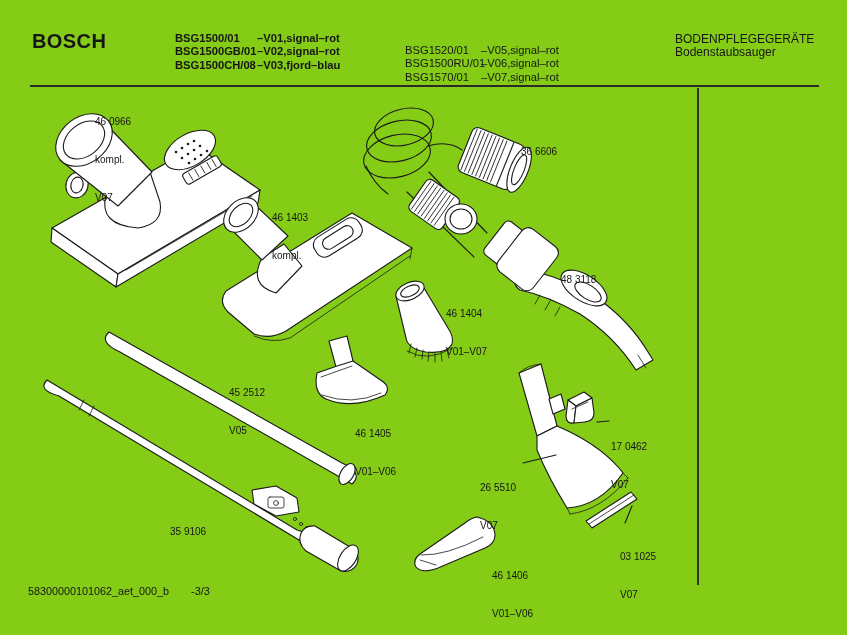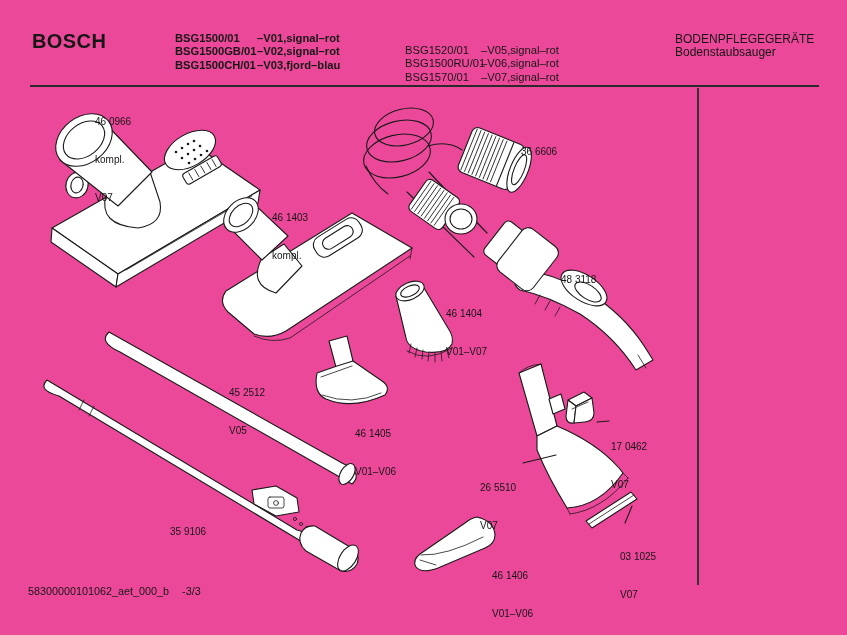--- a/index.html
+++ b/index.html
@@ -1,53 +1,53 @@
 <!DOCTYPE html>
 <html><head>
 <meta charset="utf-8">
 <style>
   html,body{margin:0;padding:0;background:#ffffff;}
-  .page{position:relative;width:847px;height:635px;background:#ec4899;overflow:hidden;
+  .page{position:relative;width:847px;height:635px;background:#84cc16;overflow:hidden;
         font-family:"Liberation Sans", sans-serif;color:#161616;}
   .brand{position:absolute;left:32px;top:30px;font-size:20px;font-weight:bold;letter-spacing:.4px;}
   .model-col{position:absolute;top:32px;font-size:11.2px;line-height:13.4px;}
   .model-col.c1{left:175px;font-weight:bold;}
   .model-col.c2{left:405px;margin-top:12px;}
   .model-row{display:flex;white-space:pre;}
   .c1 .m-code{display:inline-block;width:82px;}
   .c2 .m-code{display:inline-block;width:76px;}
   .head-right{position:absolute;left:675px;top:33px;font-size:12px;line-height:13.4px;}
   .rule{position:absolute;left:30px;top:85px;width:789px;height:2px;background:#2a2a2a;}
   .vline{position:absolute;left:697px;top:88px;width:1.5px;height:497px;background:#333;}
   .art{position:absolute;left:0;top:0;}
   .part-label{position:absolute;font-size:10px;line-height:12.6px;white-space:pre;}
   .pl-line{display:block;}
   .footer{position:absolute;left:28px;top:585px;font-size:10.8px;}
-  .footer .page-ind{margin-left:13px;}
+  .footer .page-ind{margin-left:22px;}
   svg path,svg rect,svg ellipse,svg circle,svg line{stroke:#1a1a1a;stroke-width:1.1;fill:none;stroke-linejoin:round;stroke-linecap:round;}
   svg .w{fill:#ffffff;}
   svg .d{fill:#1a1a1a;stroke:none;}
   svg .t{stroke-width:0.8;}
 </style>
 </head>
 <body>
 
 <div class="page">
 
   <div class="brand">BOSCH</div>
 
   <div class="model-col c1">
     <div class="model-row">
       <span class="m-code">BSG1500/01</span><span class="m-variant">–V01,signal–rot</span>
     </div>
     <div class="model-row">
       <span class="m-code">BSG1500GB/01</span><span class="m-variant">–V02,signal–rot</span>
     </div>
     <div class="model-row">
-      <span class="m-code">BSG1500CH/01</span><span class="m-variant">–V03,fjord–blau</span>
+      <span class="m-code">BSG1500CH/08</span><span class="m-variant">–V03,fjord–blau</span>
     </div>
   </div>
 
   <div class="model-col c2">
     <div class="model-row">
       <span class="m-code">BSG1520/01</span><span class="m-variant">–V05,signal–rot</span>
     </div>
     <div class="model-row">
       <span class="m-code">BSG1500RU/01</span><span class="m-variant">–V06,signal–rot</span>
     </div>

